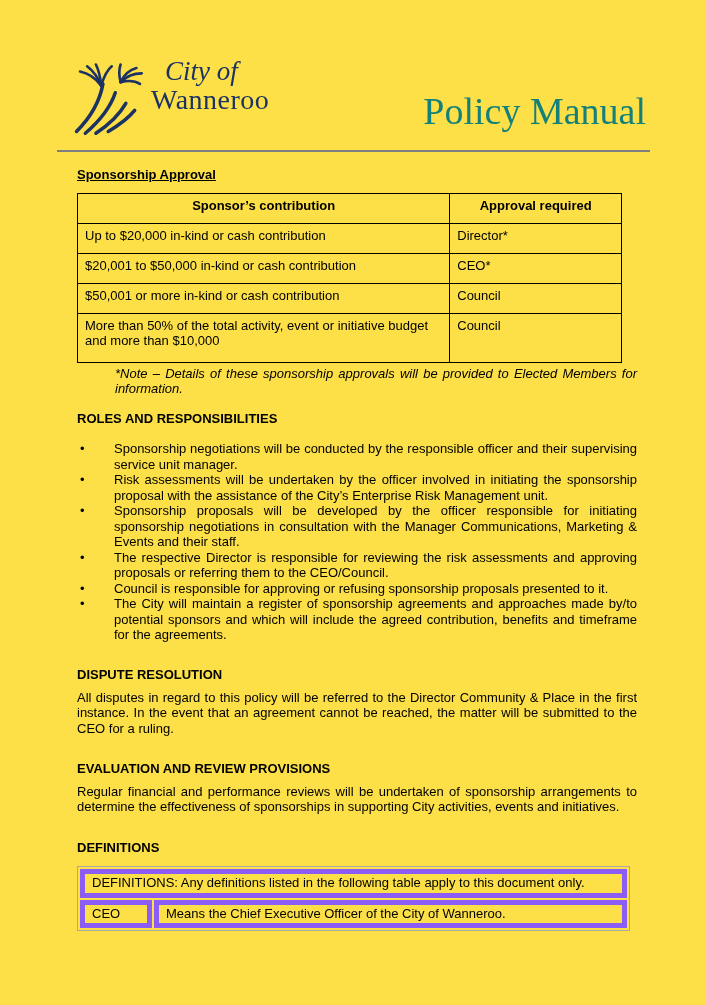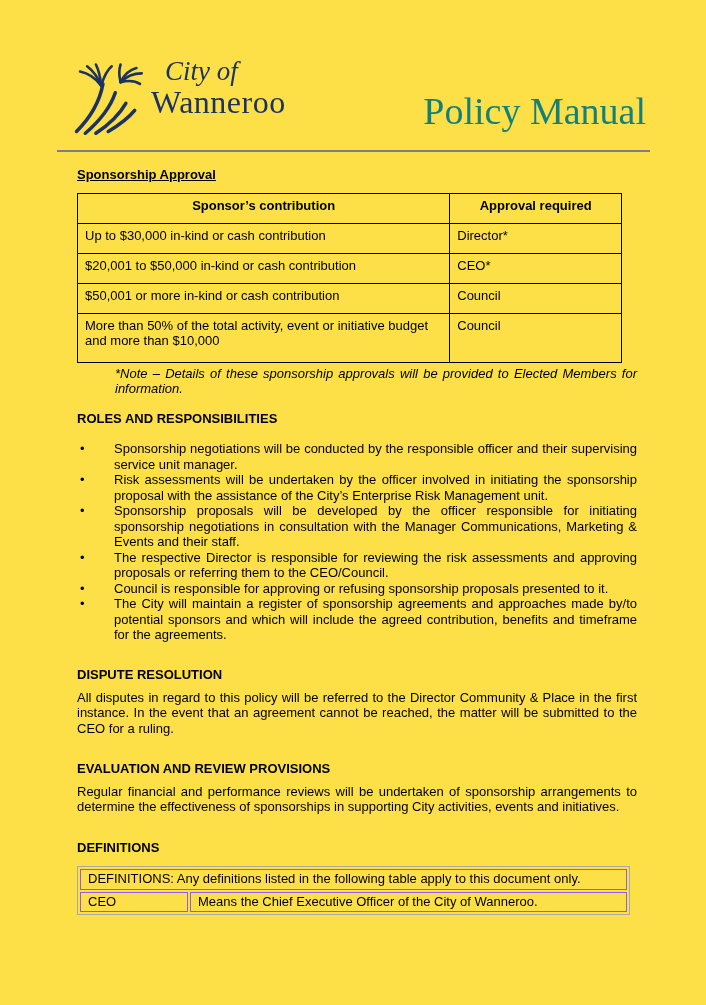--- a/index.html
+++ b/index.html
@@ -14,21 +14,21 @@
   }
   
   .header {
     display: flex; justify-content: space-between; align-items: flex-start;
     padding: 58px 60px 0 73px;
   }
   .logo { display: flex; align-items: flex-start; }
   .logo-icon { margin-top: 2px; }
   .logo-text { margin-left: 4px; line-height: 1; color: #1c3263; font-family: "Liberation Serif", serif; }
   .logo-line1 { font-style: italic; font-size: 27px; padding-left: 14px; }
-  .logo-line2 { font-size: 32px; margin-top: 1px; letter-spacing: 0.5px; }
+  .logo-line2 { font-size: 28px; margin-top: 1px; letter-spacing: 0.5px; }
   .policy-title {
     font-family: "Liberation Serif", serif;
     font-size: 38px; color: #13807a; margin-top: 31px;
   }
   .header-rule {
     border-top: 2px solid #7f7f7f;
     margin: 11px 56px 0 57px;
   }
   
   .content { margin: 15px 69px 0 77px; }
@@ -68,25 +68,25 @@
   .bullet-marker { width: 37px; flex: 0 0 37px; padding-left: 3px; }
   .bullet-text { flex: 1; text-align: justify; }
   
   .definitions-table {
     border-collapse: separate; border-spacing: 2px;
     border: 1px solid #a9a9a9;
     width: 553px; margin-top: 11px;
     font-size: 13px; line-height: 1.19;
   }
   .definitions-table td {
-    border: 1px solid #8b5cf6;
+    border: 5px solid #8b5cf6;
     padding: 1px 7px 2px 7px;
     vertical-align: top;
   }
-  .definitions-table .term-cell { width: 108px; }
+  .definitions-table .term-cell { width: 72px; }
 </style>
 </head>
 <body>
 
 <div class="page">
 
   <div class="header">
     <div class="logo">
       <span class="logo-icon">
         <svg width="74" height="76" viewBox="0 0 84 84" aria-hidden="true">
@@ -127,21 +127,21 @@
         <col class="col-approval">
       </colgroup>
       <thead>
         <tr>
           <th>Sponsor’s contribution</th>
           <th>Approval required</th>
         </tr>
       </thead>
       <tbody>
         <tr class="row-std">
-          <td>Up to $30,000 in-kind or cash contribution</td>
+          <td>Up to $20,000 in-kind or cash contribution</td>
           <td>Director*</td>
         </tr>
         <tr class="row-std">
           <td>$20,001 to $50,000 in-kind or cash contribution</td>
           <td>CEO*</td>
         </tr>
         <tr class="row-std">
           <td>$50,001 or more in-kind or cash contribution</td>
           <td>Council</td>
         </tr>

